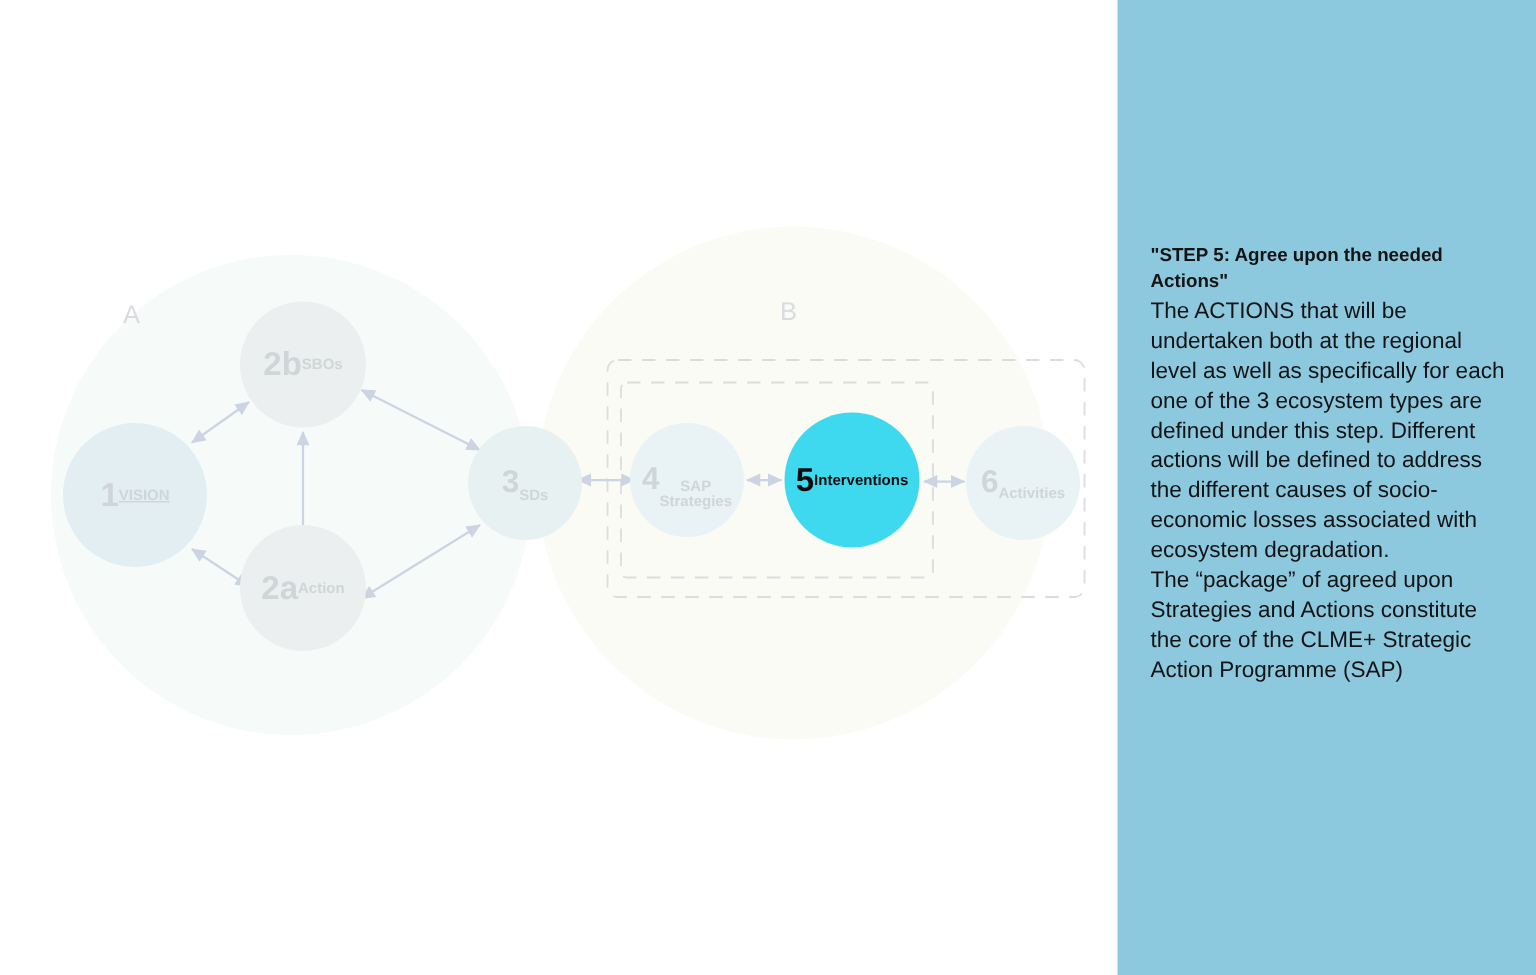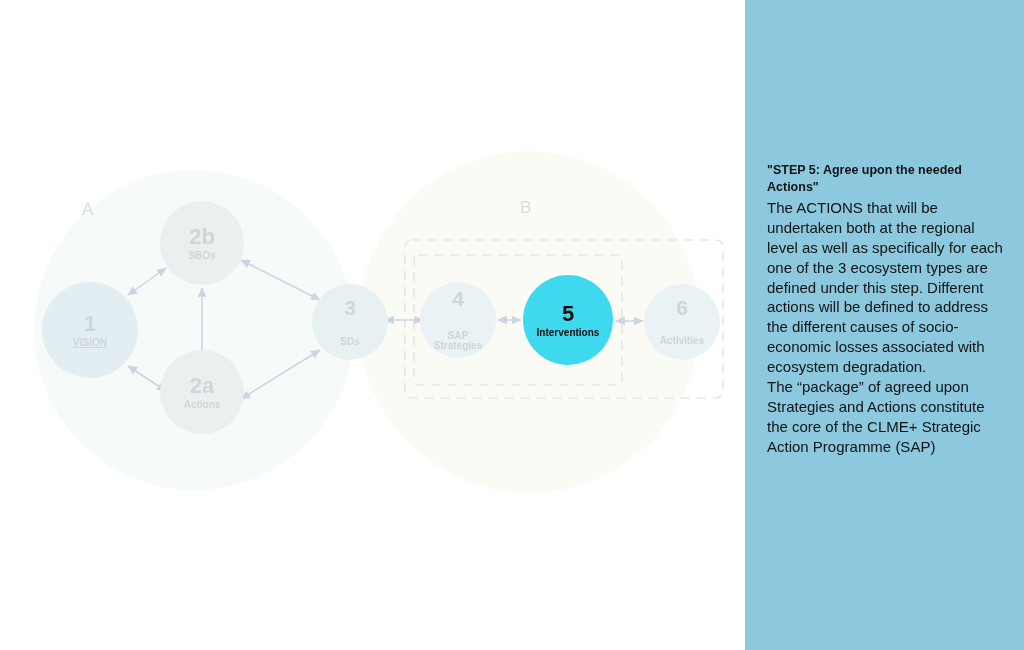--- a/index.html
+++ b/index.html
@@ -33,21 +33,21 @@
 
   #diagram-svg {
     position: absolute;
     left: 0; top: 0;
   }
 
   .node {
     position: absolute;
     border-radius: 50%;
     display: flex;
-    flex-direction: column;
+    flex-direction: row;
     align-items: center;
     justify-content: center;
     text-align: center;
     line-height: 1.05;
   }
   .node .num {
     font-weight: bold;
     letter-spacing: 0px;
   }
   .node .cap {
@@ -154,21 +154,21 @@
       <span class="cap" style="font-size:10px; margin-top:3px;text-decoration:underline;">VISION</span>
     </div>
 
     <div class="node faded" style="left:160px; top:201px; width:84px; height:84px; background:#ecefef;">
       <span class="num" style="font-size:22px;">2b</span>
       <span class="cap" style="font-size:10px; margin-top:3px;">SBOs</span>
     </div>
 
     <div class="node faded" style="left:160px; top:350px; width:84px; height:84px; background:#ecefef;">
       <span class="num" style="font-size:22px;">2a</span>
-      <span class="cap" style="font-size:10px; margin-top:3px;">Actions</span>
+      <span class="cap" style="font-size:10px; margin-top:3px;">Action</span>
     </div>
 
     <div class="node faded" style="left:312px; top:284px; width:76px; height:76px; background:#e8f1f2;">
       <span class="num" style="font-size:21px;">3</span>
       <span class="cap" style="font-size:10px; margin-top:18px;">SDs</span>
     </div>
 
     <div class="node faded" style="left:420px; top:282px; width:76px; height:76px; background:#e9f2f4;">
       <span class="num" style="font-size:21px;">4</span>
       <span class="cap" style="font-size:10px; margin-top:20px; white-space:pre-line;">SAP

